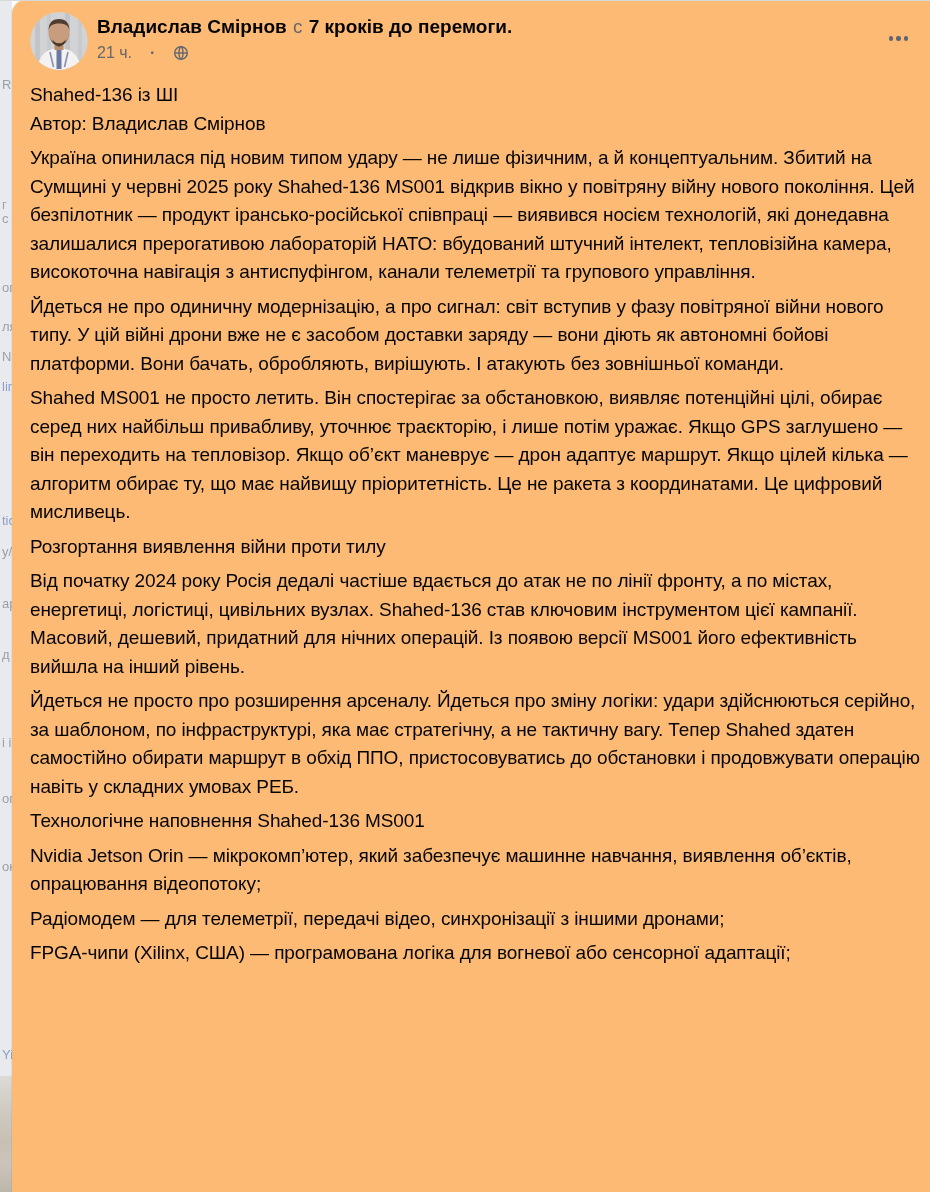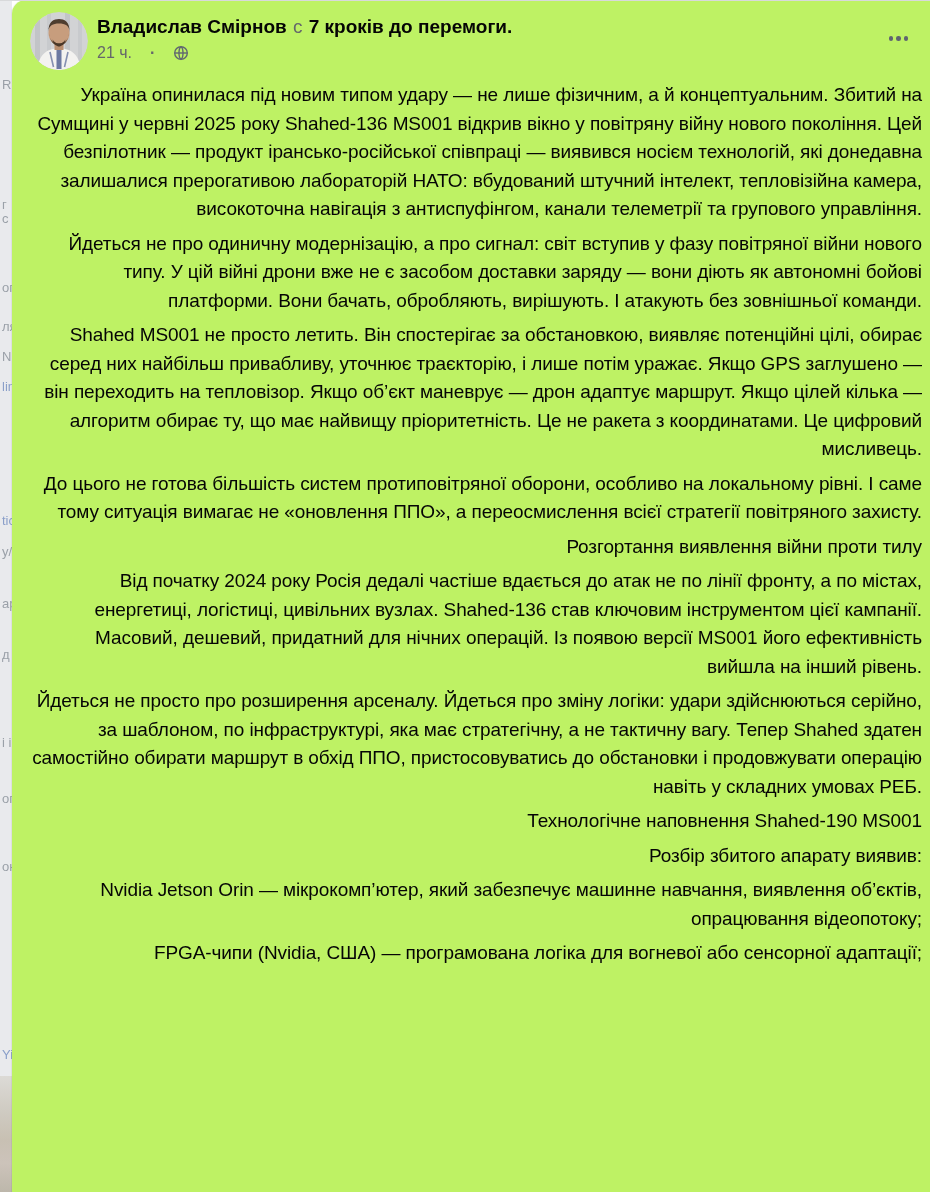--- a/index.html
+++ b/index.html
@@ -22,23 +22,22 @@
   }
   .edge-frag.blue { color:#8a9fc9; }
   .edge-photo {
     position:absolute; bottom:0; left:0; width:12px; height:116px;
     background:linear-gradient(180deg,#dcdad6 0%,#cfcbc2 30%,#c8c0b3 55%,#ccc3ba 75%,#bdb7ab 100%);
   }
 
   
   .card {
     position:absolute; left:12px; top:0; width:918px; height:1192px;
-    background:#bef264; border-top-left-radius:14px; z-index:2;
+    background:#fdba74; border-top-left-radius:14px; z-index:2;
     box-shadow:-1px 0 0 rgba(0,0,0,0.05);
-    text-align:right;
   }
 
   .post-header { position:relative; display:flex; align-items:flex-start; padding:12px 16px 0 18px; }
   .avatar {
     width:58px; height:58px; border-radius:50%; overflow:hidden; flex:0 0 58px;
     cursor:pointer;
   }
   .header-info { margin-left:9px; padding-top:3px; }
   .name-line { font-size:19px; line-height:24px; color:#050505; }
   .name-line .author { font-weight:bold; cursor:pointer; }
@@ -136,26 +135,27 @@
     </div>
 
     <div class="more-btn">
       <i></i>
         <i></i>
         <i></i>
     </div>
   </div>
 
   <div class="post-body">
+      <p>Shahed-136 із ШІ
+Автор: Владислав Смірнов</p>
       <p>Україна опинилася під новим типом удару — не лише фізичним, а й концептуальним. Збитий на Сумщині у червні 2025 року Shahed-136 MS001 відкрив вікно у повітряну війну нового покоління. Цей безпілотник — продукт ірансько-російської співпраці — виявився носієм технологій, які донедавна залишалися прерогативою лабораторій НАТО: вбудований штучний інтелект, тепловізійна камера, високоточна навігація з антиспуфінгом, канали телеметрії та групового управління.</p>
       <p>Йдеться не про одиничну модернізацію, а про сигнал: світ вступив у фазу повітряної війни нового типу. У цій війні дрони вже не є засобом доставки заряду — вони діють як автономні бойові платформи. Вони бачать, обробляють, вирішують. І атакують без зовнішньої команди.</p>
       <p>Shahed MS001 не просто летить. Він спостерігає за обстановкою, виявляє потенційні цілі, обирає серед них найбільш привабливу, уточнює траєкторію, і лише потім уражає. Якщо GPS заглушено — він переходить на тепловізор. Якщо об’єкт маневрує — дрон адаптує маршрут. Якщо цілей кілька — алгоритм обирає ту, що має найвищу пріоритетність. Це не ракета з координатами. Це цифровий мисливець.</p>
-      <p>До цього не готова більшість систем протиповітряної оборони, особливо на локальному рівні. І саме тому ситуація вимагає не «оновлення ППО», а переосмислення всієї стратегії повітряного захисту.</p>
       <p>Розгортання виявлення війни проти тилу</p>
       <p>Від початку 2024 року Росія дедалі частіше вдається до атак не по лінії фронту, а по містах, енергетиці, логістиці, цивільних вузлах. Shahed-136 став ключовим інструментом цієї кампанії. Масовий, дешевий, придатний для нічних операцій. Із появою версії MS001 його ефективність вийшла на інший рівень.</p>
       <p>Йдеться не просто про розширення арсеналу. Йдеться про зміну логіки: удари здійснюються серійно, за шаблоном, по інфраструктурі, яка має стратегічну, а не тактичну вагу. Тепер Shahed здатен самостійно обирати маршрут в обхід ППО, пристосовуватись до обстановки і продовжувати операцію навіть у складних умовах РЕБ.</p>
-      <p>Технологічне наповнення Shahed-190 MS001</p>
-      <p>Розбір збитого апарату виявив:</p>
+      <p>Технологічне наповнення Shahed-136 MS001</p>
       <p>Nvidia Jetson Orin — мікрокомп’ютер, який забезпечує машинне навчання, виявлення об’єктів, опрацювання відеопотоку;</p>
-      <p>FPGA-чипи (Nvidia, США) — програмована логіка для вогневої або сенсорної адаптації;</p>
+      <p>Радіомодем — для телеметрії, передачі відео, синхронізації з іншими дронами;</p>
+      <p>FPGA-чипи (Xilinx, США) — програмована логіка для вогневої або сенсорної адаптації;</p>
     </div>
 
 </div>
 
 </body></html>

